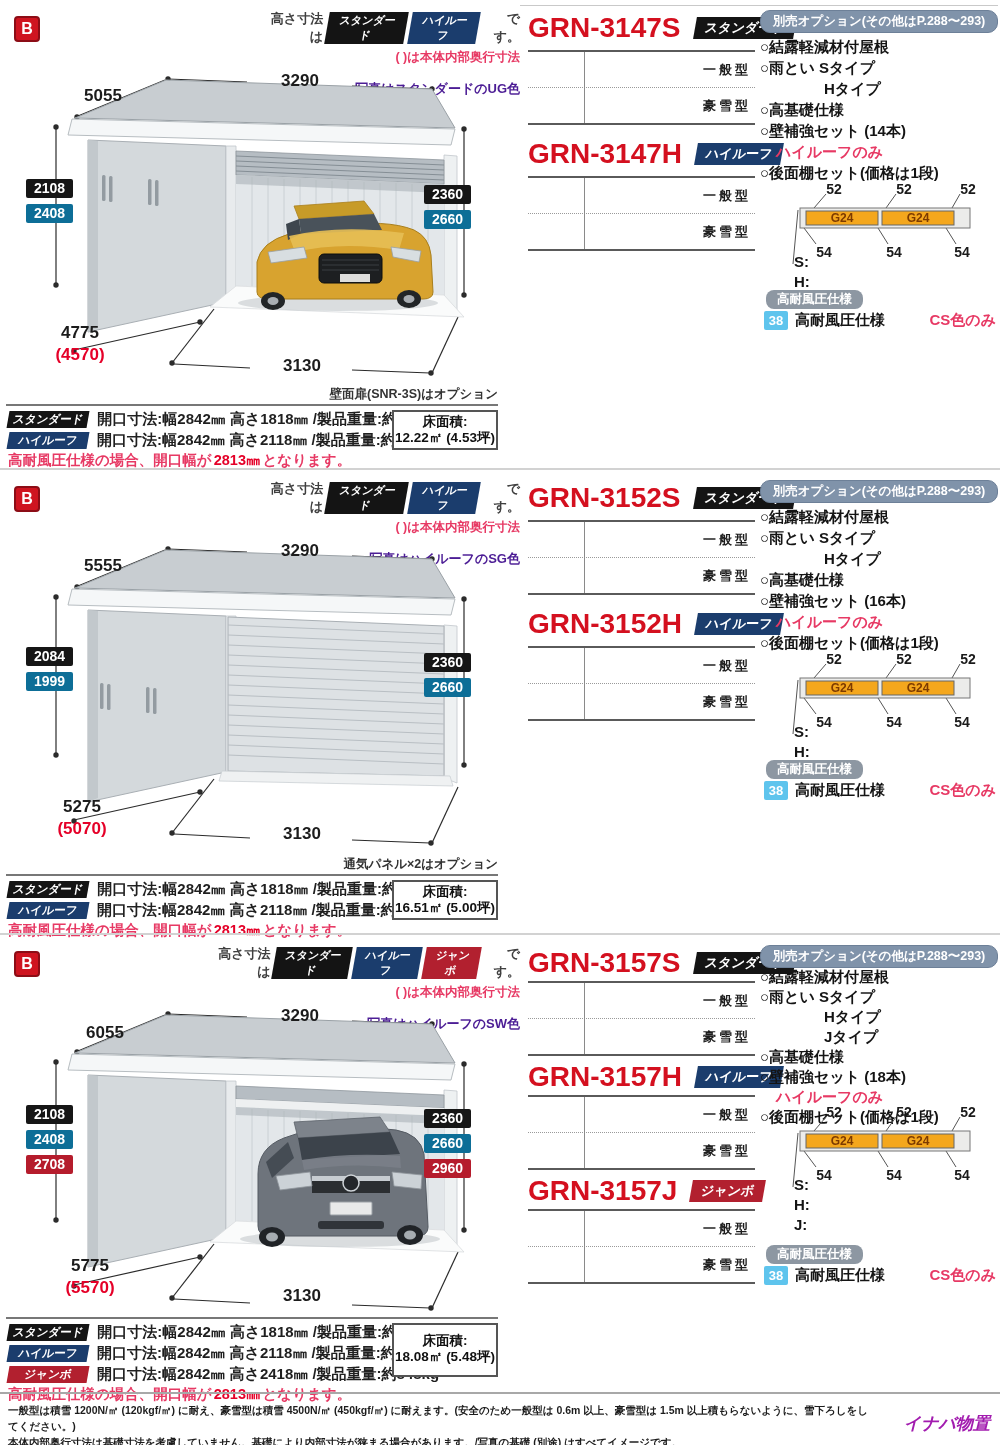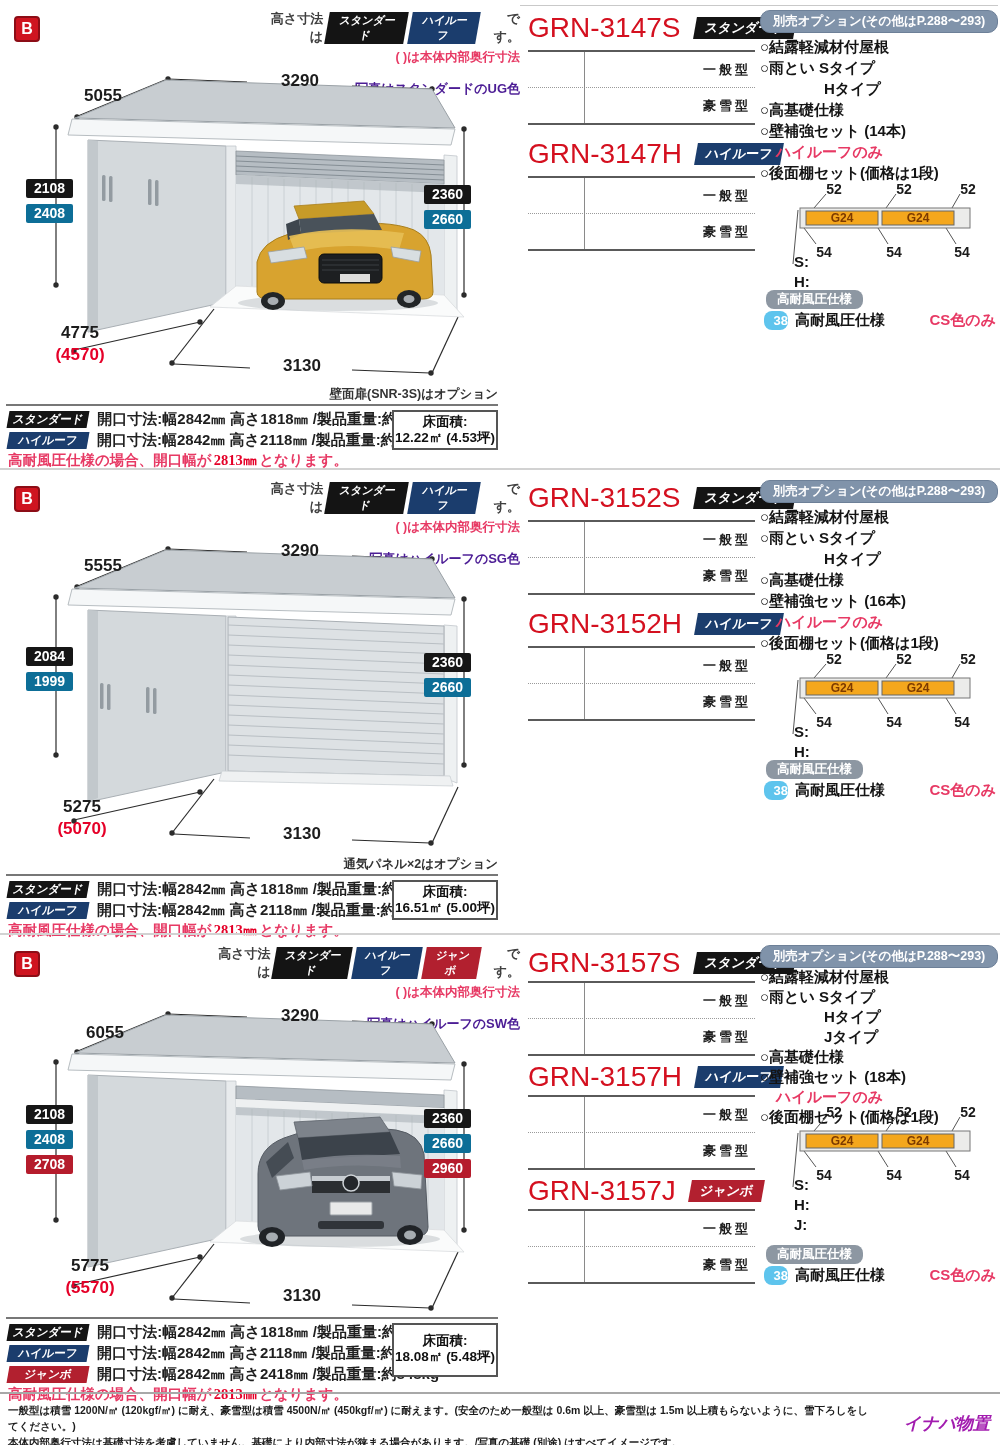--- a/index.html
+++ b/index.html
@@ -36,46 +36,46 @@
   .chip-k{background:#161616;}
   .chip-b{background:#0d6e97;}
   .chip-r{background:#b51c2c;}
 
   .capt{position:absolute;font-size:12.5px;font-weight:bold;color:#333;width:220px;text-align:right;}
   .spec-rule{position:absolute;height:0;border-top:2px solid #777;}
   .srow{position:absolute;left:8px;display:flex;align-items:center;gap:9px;height:20px;}
   .sbdg{min-width:70px;font-size:11.5px;font-weight:bold;color:#fff;padding:1px 5px;transform:skewX(-10deg);text-align:center;}
   .stext{font-size:15px;font-weight:700;color:#1f1f1f;white-space:nowrap;}
   .wnote{position:absolute;left:8px;font-size:14.5px;font-weight:bold;color:#e73964;white-space:nowrap;}
-  .wval{color:#e50028;margin:12px 2px;font-family:Liberation Serif, serif;}
+  .wval{color:#e50028;margin:12px 2px;}
   .fbox{position:absolute;width:102px;border:2px solid #555;background:#fff;text-align:center;
         font-size:13.5px;font-weight:bold;color:#111;padding:2px 0;line-height:16px;}
 
   .pcode-row{position:absolute;display:flex;align-items:center;gap:14px;}
-  .pcode{font-size:28px;font-weight:400;color:#d4101f;white-space:nowrap;}
+  .pcode{font-size:28px;font-weight:700;color:#d4101f;white-space:nowrap;}
   .ptable{position:absolute;width:227px;border-top:2px solid #5a5a5a;border-bottom:2px solid #5a5a5a;}
   .prow{height:35px;display:flex;align-items:center;justify-content:flex-end;}
   .prow.dot{border-bottom:1.5px dotted #9a9a9a;}
   .plabel{width:52px;padding-left:2px;font-size:13px;font-weight:bold;color:#1d1d1d;letter-spacing:3px;}
   .vline{position:absolute;left:56px;top:0;height:100%;border-left:1px solid #8a8a8a;}
 
   .opill{position:absolute;width:238px;box-sizing:border-box;background:#8093aa;border:1px solid #6d8098;
          color:#fff;font-size:12.5px;font-weight:bold;text-align:center;border-radius:10px;padding:2px 0;}
   .olist{position:absolute;width:238px;}
   .oline{font-size:15px;font-weight:600;color:#141414;line-height:21px;white-space:nowrap;}
   .ol20 .oline{line-height:20px;}
   .ind{padding-left:64px;}
   .ind2{padding-left:16px;}
   .red2{color:#e73964;}
   .shelf{position:absolute;}
   .keys{position:absolute;font-size:15px;font-weight:bold;color:#141414;line-height:20px;}
   .wpill{position:absolute;background:#8d97a2;color:#fff;font-size:12.5px;font-weight:bold;border-radius:8px;padding:1px 11px;}
   .wrow{position:absolute;display:flex;align-items:center;gap:7px;width:232px;}
   .wicon{width:24px;height:19px;background:#5ec4ed;color:#fff;font-size:13px;font-weight:bold;
-         text-align:right;line-height:19px;border-radius:8px;flex:0 0 auto;}
+         text-align:center;line-height:19px;border-radius:2px;flex:0 0 auto;}
   .wlabel{font-size:15px;font-weight:bold;color:#141414;}
   .csonly{margin-left:auto;color:#e73964;font-size:15px;font-weight:bold;}
 
   .footer{position:absolute;left:0;top:1392px;width:1000px;height:53px;border-top:2px solid #a8a8a8;box-sizing:border-box;}
   .ftext{position:absolute;left:8px;top:8px;width:860px;font-size:10.5px;font-weight:600;color:#1c1c1c;line-height:16px;}
   .flogo{position:absolute;right:10px;top:18px;font-size:17px;font-weight:800;font-style:italic;color:#a21caf;}
 
   svg text{font-family:"Liberation Sans","DejaVu Sans",sans-serif;}
 </style>
 </head>

